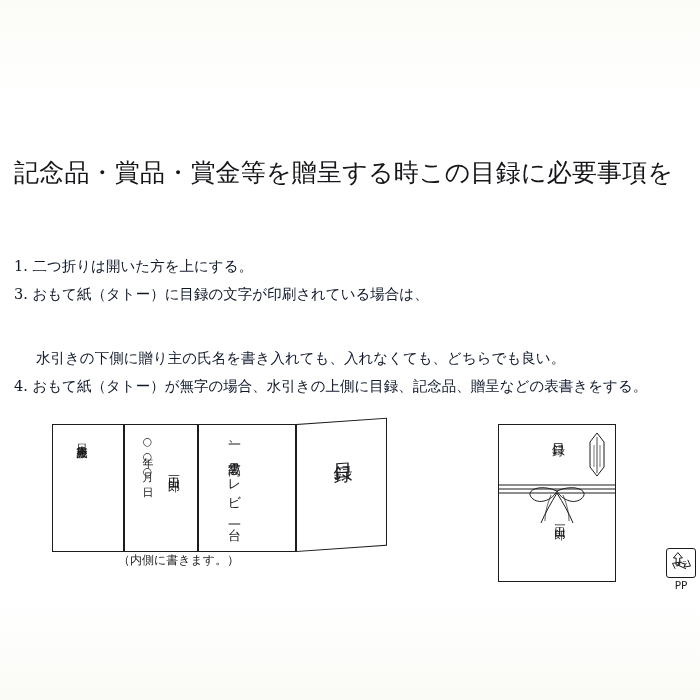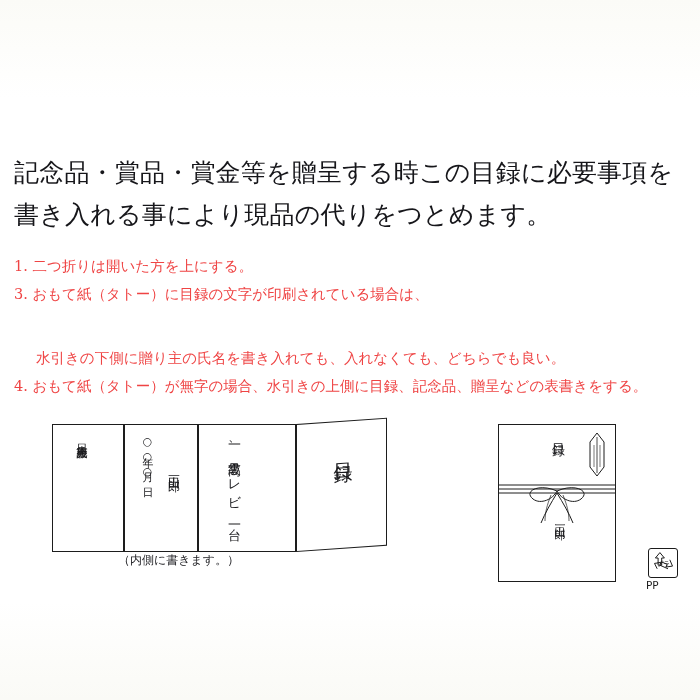--- a/index.html
+++ b/index.html
@@ -47,21 +47,21 @@
   }
   .headline div { white-space: nowrap; }
 
   .notes {
     position: absolute;
     left: 14px;
     top: 252px;
     width: 676px;
     font-size: 14.5px;
     line-height: 28px;
-    color: #ef4444;
+    color: #0f172a;
     font-family: "DejaVu Serif", serif;
   }
   .notes .note { white-space: nowrap; }
   .notes .note.indent { padding-left: 22px; margin-top: 36px; }
 
   
   .diagram-area {
     position: absolute;
     left: 0;
     top: 412px;
@@ -175,24 +175,25 @@
     position: absolute;
     left: 0;
     top: 52px;
     width: 116px;
     height: 48px;
   }
 
   
   .pp-mark {
     position: absolute;
-    left: 646px;
+    left: 664px;
     top: 548px;
     width: 34px;
     height: 42px;
+    text-align: center;
   }
   .pp-box {
     width: 30px;
     height: 30px;
     border: 1.5px solid #1b1b1b;
     box-sizing: border-box;
     border-radius: 3px;
     position: relative;
     margin: 0 auto;
   }
@@ -204,21 +205,20 @@
   }
 </style>
 </head>
 <body>
 
 <div id="page">
   <div class="sheet">
 
     <div class="headline">
       <div>記念品・賞品・賞金等を贈呈する時この目録に必要事項を</div>
-      <div>書き入れる事により現品の代りをつとめます。</div>
     </div>
 
     <div class="notes">
       <div class="note">1. 二つ折りは開いた方を上にする。</div>
       <div class="note">3. おもて紙（タトー）に目録の文字が印刷されている場合は、</div>
       <div class="note indent">水引きの下側に贈り主の氏名を書き入れても、入れなくても、どちらでも良い。</div>
       <div class="note">4. おもて紙（タトー）が無字の場合、水引きの上側に目録、記念品、贈呈などの表書きをする。</div>
     </div>
 
     <div class="diagram-area">

